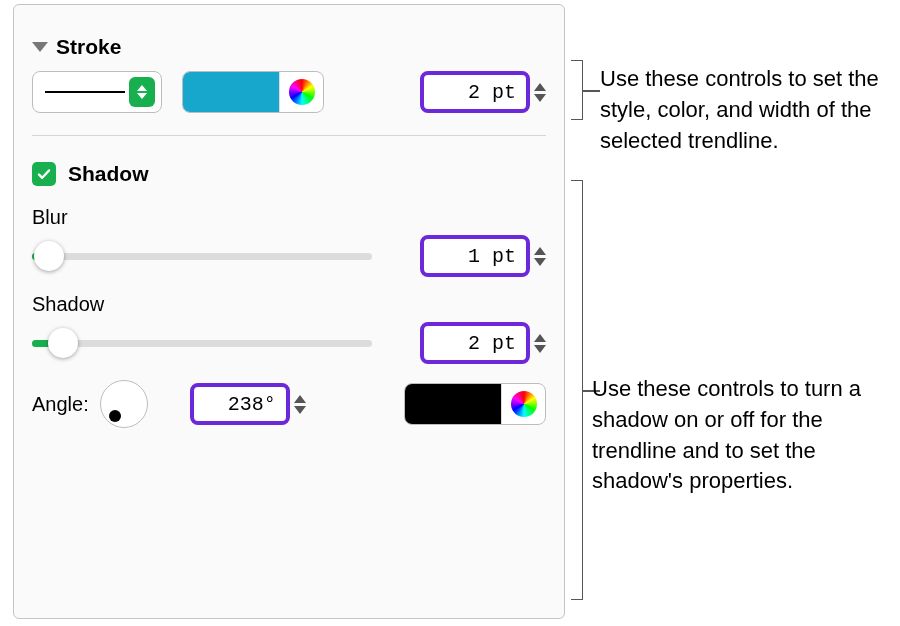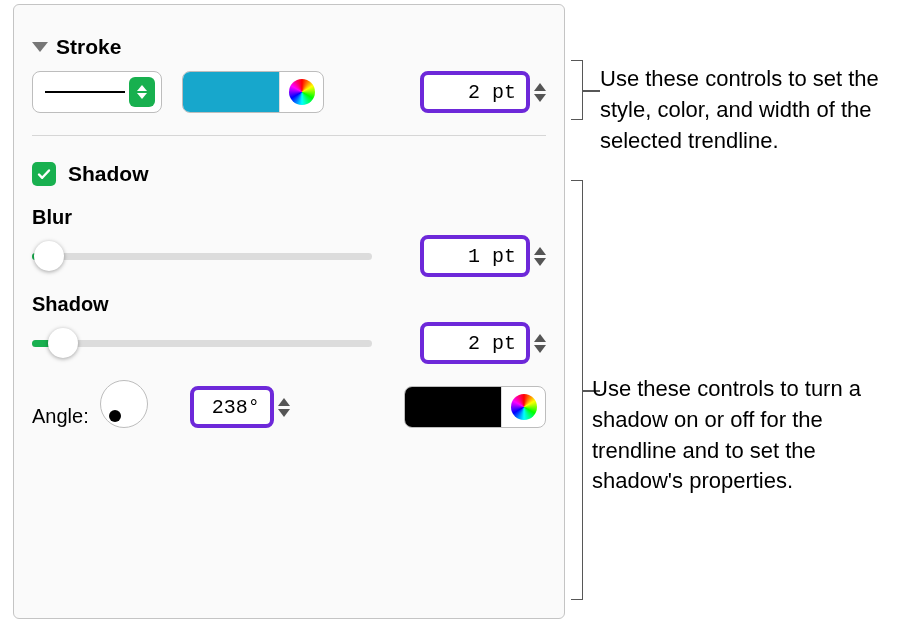--- a/index.html
+++ b/index.html
@@ -125,21 +125,21 @@
     background: #fff;
     text-align: right;
     padding: 0 10px;
     font-size: 20px;
     display: flex;
     align-items: center;
     justify-content: flex-end;
     font-family: Liberation Mono, monospace;
   }
   .stepper-input.w-wide { width: 110px; }
-  .stepper-input.w-med { width: 84px; }
+  .stepper-input.w-med { width: 100px; }
   .stepper-arrows {
     display: flex;
     flex-direction: column;
     justify-content: center;
     gap: 3px;
     margin-left: 4px;
   }
   .stepper-arrows .sup, .stepper-arrows .sdown {
     width: 0; height: 0;
     border-left: 6px solid transparent;
@@ -162,21 +162,21 @@
   }
   .checkbox {
     width: 24px; height: 24px;
     border-radius: 5px;
     background: #18b04f;
     display: flex; align-items: center; justify-content: center;
   }
   .checkbox svg { width: 16px; height: 16px; }
 
   .slider-group { margin-bottom: 16px; }
-  .slider-label { font-size: 20px; color: #000; margin-bottom: 6px; font-weight: bold; }
+  .slider-label { font-size: 20px; color: #000; margin-bottom: 6px; }
   .slider-row {
     display: flex; align-items: center; justify-content: space-between;
     gap: 16px;
   }
   .slider {
     position: relative;
     flex: 1;
     height: 40px;
     display: flex; align-items: center;
     max-width: 340px;
@@ -199,21 +199,21 @@
     position: absolute;
     width: 30px; height: 30px;
     background: #fff;
     border-radius: 50%;
     box-shadow: 0 1px 4px rgba(0,0,0,0.35);
     top: 5px;
     transform: translateX(-50%);
   }
 
   .angle-row {
-    display: flex; align-items: flex-end; gap: 11px;
+    display: flex; align-items: center; gap: 11px;
     margin-top: 8px;
   }
   .angle-label { font-size: 20px; }
   .angle-dial {
     width: 48px; height: 48px;
     border: 1.5px solid #bdbdbd;
     border-radius: 50%;
     background: #fff;
     position: relative;
   }

